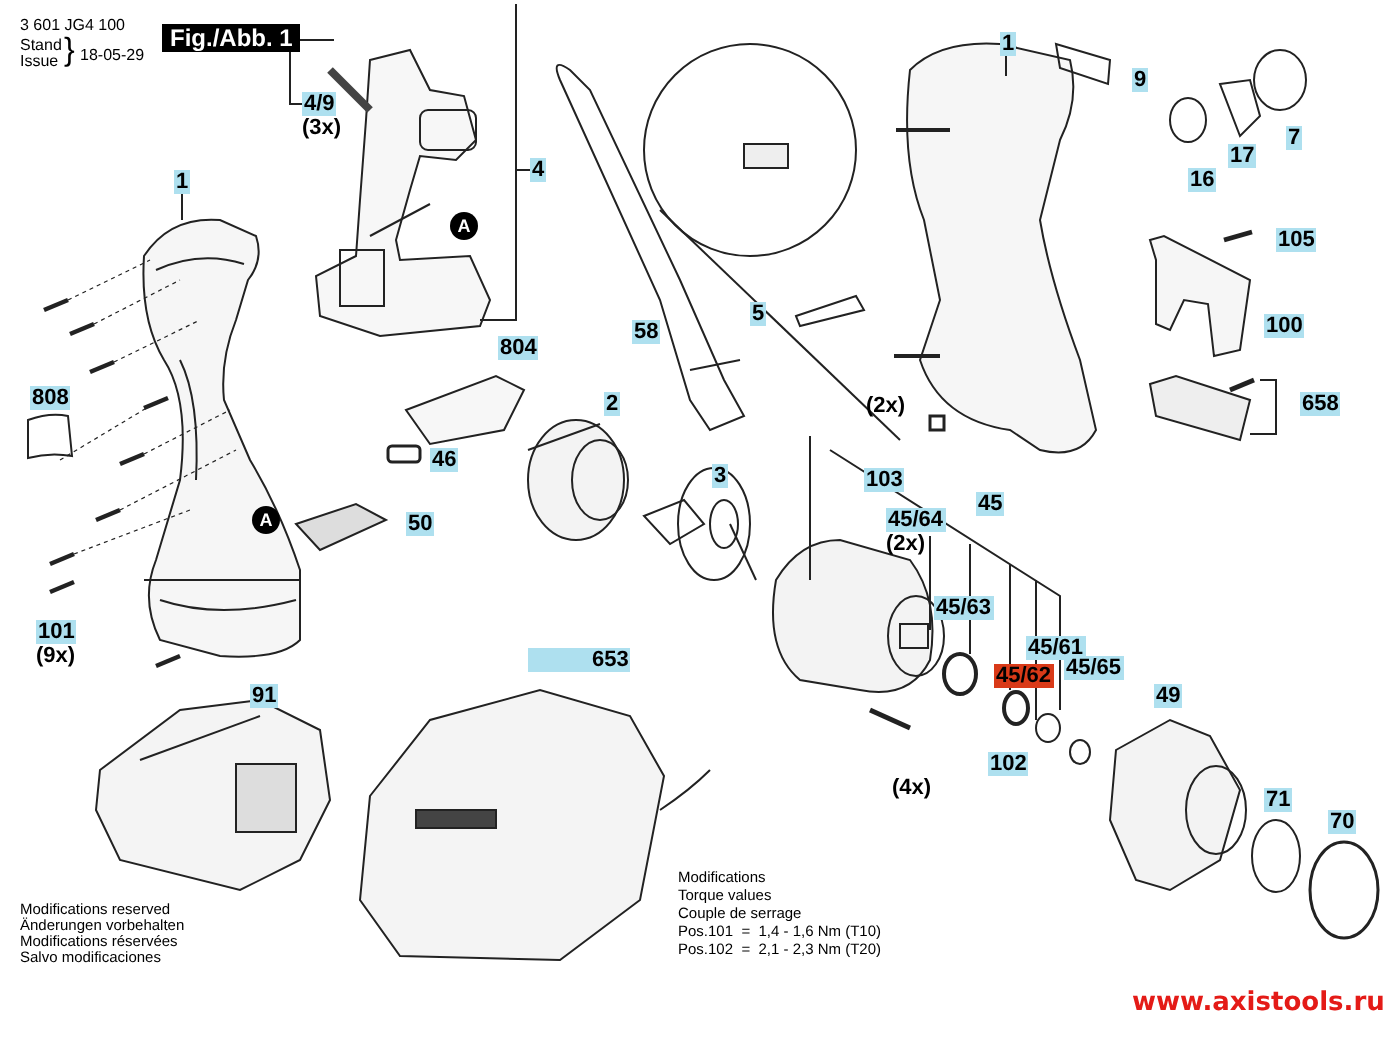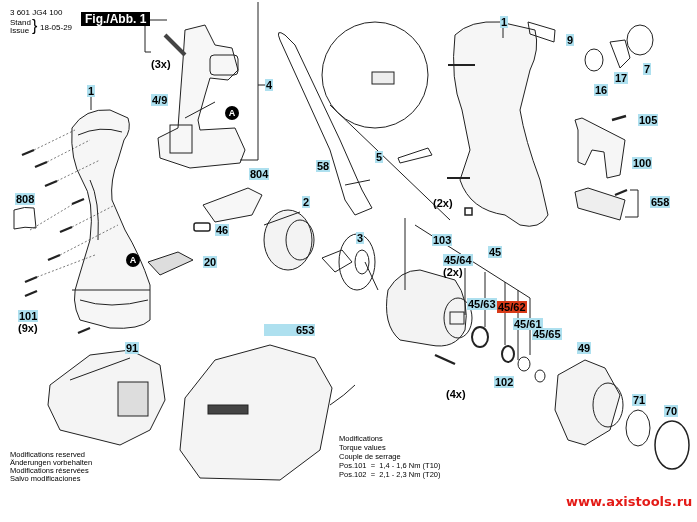--- a/index.html
+++ b/index.html
@@ -2,21 +2,21 @@
 <html><head>
 <meta charset="utf-8">
 <style>
   html,body{margin:0;padding:0;background:#fff;}
   body{width:697px;height:522px;position:relative;overflow:hidden;font-family:"Liberation Sans",sans-serif;color:#000;}
   #stage{position:absolute;left:0;top:0;width:614px;height:522px;}
   svg.art{position:absolute;left:0;top:0;}
   .hdr{position:absolute;font-size:8px;line-height:9px;}
   .figbox{position:absolute;left:81px;top:12px;background:#000;color:#fff;font-weight:bold;font-size:12px;line-height:14px;padding:0 4px;}
   .lbl{position:absolute;background:#aee0ef;font-weight:bold;font-size:11px;line-height:12px;padding:0 1px;color:#000;cursor:pointer;white-space:nowrap;}
-  .lbl.red{background:#d93a18;color:#000;}
+  .lbl.red{background:#d93a18;color:#000;margin-top:31px;}
   .qty{position:absolute;font-weight:bold;font-size:11px;line-height:12px;white-space:nowrap;}
   .note{position:absolute;font-size:7.5px;line-height:8.5px;white-space:pre;}
   .callA{position:absolute;width:14px;height:14px;border-radius:50%;background:#000;color:#fff;font-weight:bold;font-size:9px;line-height:14px;text-align:center;}
   .url{position:absolute;left:566px;top:494px;color:#e41b17;font-weight:bold;font-size:13px;font-family:"DejaVu Sans",sans-serif;}
 </style>
 </head>
 <body>
 
 <div id="stage">
 
@@ -167,37 +167,37 @@
   <div class="figbox">Fig./Abb. 1</div>
 
   <div class="callA" style="left:225px;top:106px;">A</div>
   <div class="callA" style="left:126px;top:253px;">A</div>
 
   <div class="lbl" style="left:87px;top:85px;">1</div>
   <div class="lbl" style="left:500px;top:16px;">1</div>
   <div class="lbl" style="left:302px;top:196px;">2</div>
   <div class="lbl" style="left:356px;top:232px;">3</div>
   <div class="lbl" style="left:265px;top:79px;">4</div>
-  <div class="lbl" style="left:151px;top:46px;margin-top:48px;">4/9</div>
+  <div class="lbl" style="left:151px;top:46px;">4/9</div>
   <div class="qty" style="left:151px;top:58px;">(3x)</div>
   <div class="lbl" style="left:375px;top:151px;">5</div>
   <div class="lbl" style="left:643px;top:63px;">7</div>
   <div class="lbl" style="left:566px;top:34px;">9</div>
   <div class="lbl" style="left:594px;top:84px;">16</div>
   <div class="lbl" style="left:614px;top:72px;">17</div>
   <div class="lbl" style="left:488px;top:246px;">45</div>
   <div class="lbl" style="left:513px;top:318px;">45/61</div>
   <div class="lbl red" style="left:497px;top:301px;">45/62</div>
   <div class="lbl" style="left:467px;top:298px;">45/63</div>
   <div class="lbl" style="left:443px;top:254px;">45/64</div>
   <div class="qty" style="left:443px;top:266px;">(2x)</div>
   <div class="lbl" style="left:532px;top:328px;">45/65</div>
   <div class="lbl" style="left:215px;top:224px;">46</div>
   <div class="lbl" style="left:577px;top:342px;">49</div>
-  <div class="lbl" style="left:203px;top:256px;">20</div>
+  <div class="lbl" style="left:203px;top:256px;">50</div>
   <div class="lbl" style="left:316px;top:160px;">58</div>
   <div class="lbl" style="left:664px;top:405px;">70</div>
   <div class="lbl" style="left:632px;top:394px;">71</div>
   <div class="lbl" style="left:125px;top:342px;">91</div>
   <div class="lbl" style="left:632px;top:157px;">100</div>
   <div class="lbl" style="left:18px;top:310px;">101</div>
   <div class="qty" style="left:18px;top:322px;">(9x)</div>
   <div class="lbl" style="left:446px;top:376px;margin-left:48px;">102</div>
   <div class="qty" style="left:446px;top:388px;">(4x)</div>
   <div class="lbl" style="left:432px;top:208px;margin-top:26px;">103</div>

